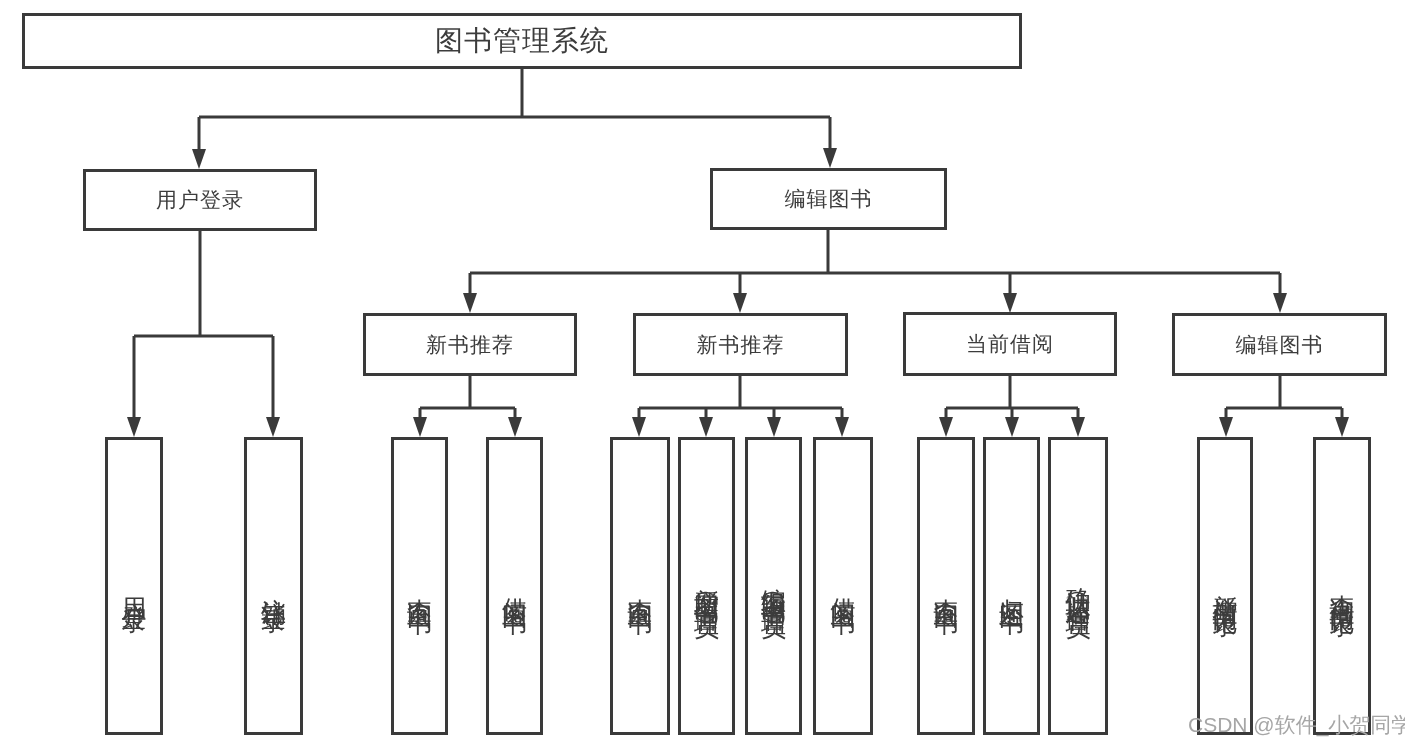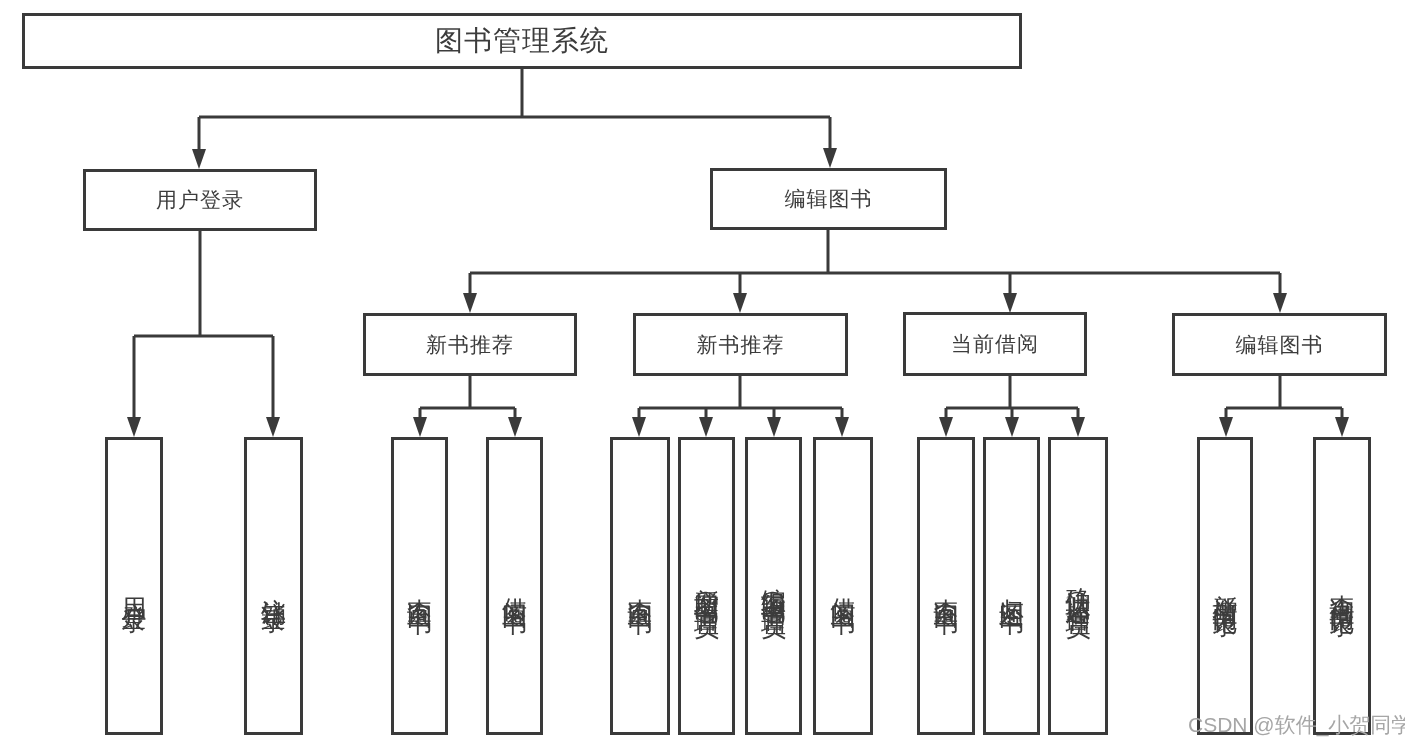--- a/index.html
+++ b/index.html
@@ -114,21 +114,21 @@
   <div class="node h" style="left:710px; top:168px; width:237px; height:62px;">
     <span>编辑图书</span>
   </div>
 
   <div class="node h" style="left:363px; top:313px; width:214px; height:63px;">
     <span>新书推荐</span>
   </div>
   <div class="node h" style="left:633px; top:313px; width:215px; height:63px;">
     <span>新书推荐</span>
   </div>
-  <div class="node h" style="left:903px; top:312px; width:184px; height:64px;justify-content:center;">
+  <div class="node h" style="left:903px; top:312px; width:214px; height:64px;justify-content:center;">
     <span>当前借阅</span>
   </div>
   <div class="node h" style="left:1172px; top:313px; width:215px; height:63px;">
     <span>编辑图书</span>
   </div>
 
   <div class="node v" style="left:105px; top:437px; width:58px; height:298px;">
     <span class="vtext">用户登录</span>
   </div>
   <div class="node v" style="left:244px; top:437px; width:59px; height:298px;">

